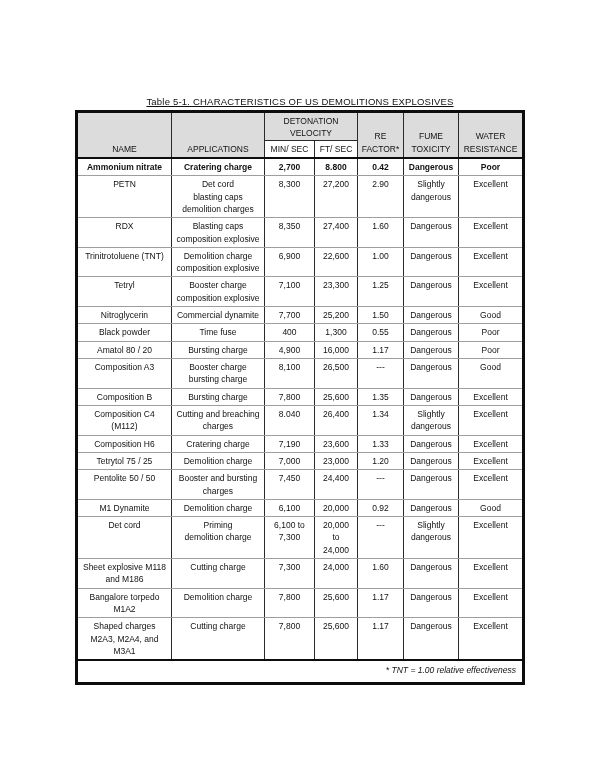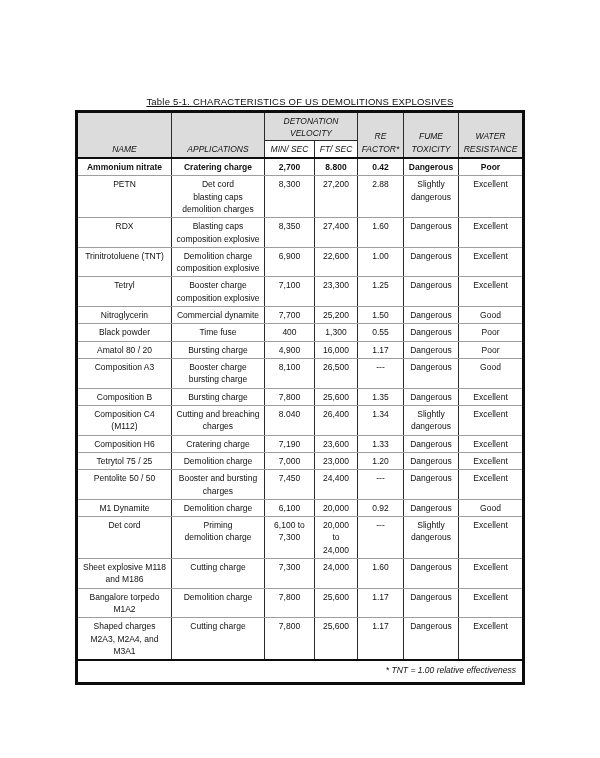--- a/index.html
+++ b/index.html
@@ -41,21 +41,20 @@
   th,td{
     border-left:1.5px solid var(--grid-dark);
     border-right:1.5px solid var(--grid-dark);
     text-align:center;
     padding:2px 1px;
     white-space:pre-line;
     overflow:hidden;
   }
   thead th{
     background:var(--header-bg);
-    font-style:italic;
     font-weight:normal;
     vertical-align:bottom;
     padding-bottom:2px;
   }
   thead tr.top{height:27px;}
   thead tr.sub{height:17px;}
   thead th.det-vel{vertical-align:middle;padding-bottom:0;}
   thead tr.sub th{
     background:#ffffff;
     border-top:1px solid var(--grid-dark);
@@ -128,21 +127,21 @@
     <td>Poor</td>
   </tr>
 
   <tr>
     <td>PETN</td>
     <td>Det cord
 blasting caps
 demolition charges</td>
     <td>8,300</td>
     <td>27,200</td>
-    <td>2.88</td>
+    <td>2.90</td>
     <td>Slightly dangerous</td>
     <td>Excellent</td>
   </tr>
 
   <tr>
     <td>RDX</td>
     <td>Blasting caps
 composition explosive</td>
     <td>8,350</td>
     <td>27,400</td>

